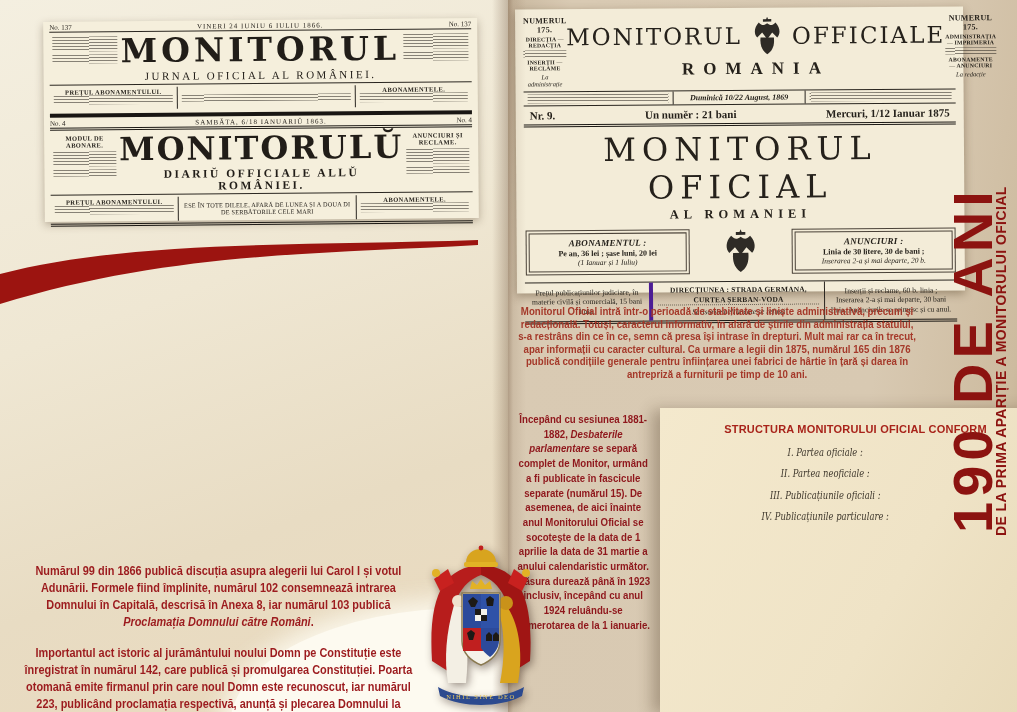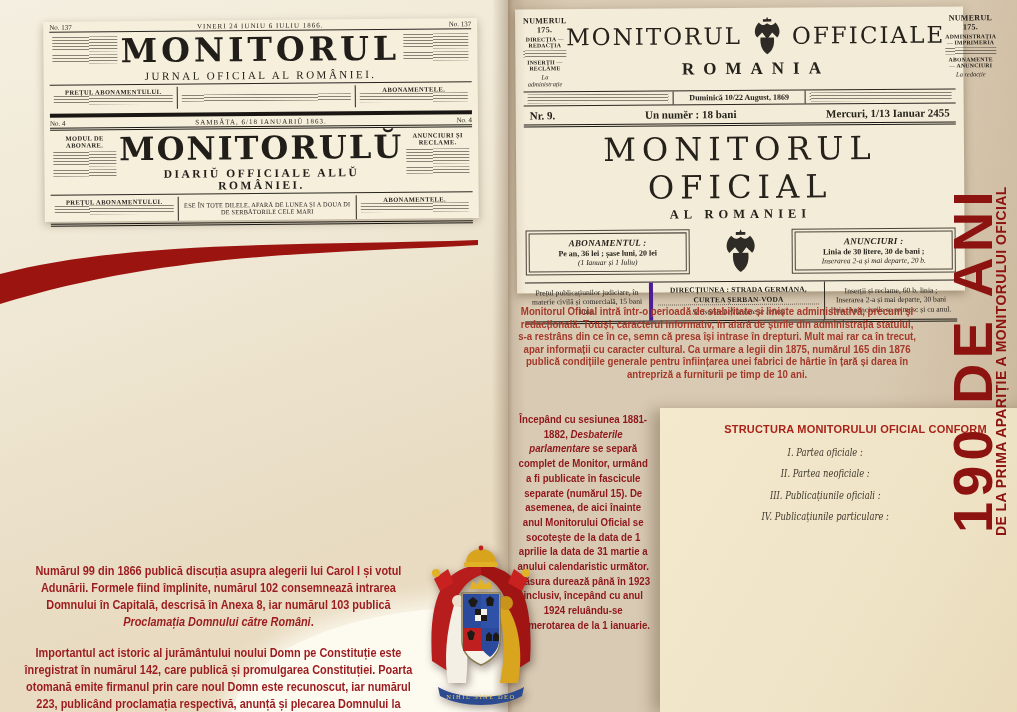--- a/index.html
+++ b/index.html
@@ -65,21 +65,21 @@
   .mast69 .side{width:96px;display:flex;flex-direction:column;gap:2px;padding-top:3px;}
   .mast69 .ctr{flex:1;text-align:center;}
   .numerul{font-size:8px;font-weight:700;text-align:center;letter-spacing:.3px;}
   .bhead{font-size:5.8px;font-weight:700;text-align:center;letter-spacing:.2px;}
   .titlerow69{display:flex;align-items:center;justify-content:center;gap:8px;margin-top:4px;}
   .t69{font-size:23px;letter-spacing:2px;font-family:"DejaVu Serif",serif;}
   .romania{font-size:17px;font-weight:700;letter-spacing:9px;margin-top:3px;}
   .inforow{display:flex;border-top:1px solid #2a2620;border-bottom:1px solid #2a2620;margin-top:4px;}
   .inforow>div{padding:2px 4px;}
   .inforow .a{width:150px;border-right:1px solid #2a2620;}
-  .inforow .b{flex:1;border-right:1px solid #2a2620;text-align:left;font-size:8px;font-weight:700;display:flex;align-items:center;justify-content:center;}
+  .inforow .b{flex:1;border-right:1px solid #2a2620;text-align:left;font-size:8px;font-weight:700;display:flex;align-items:center;justify-content:center;font-style:italic;}
   .inforow .c{width:150px;}
   .nrrow{display:flex;justify-content:space-between;align-items:center;font-size:11px;font-weight:700;
     padding:3px 6px;border-bottom:3px double #1c1915;}
   .t75{font-size:32px;letter-spacing:6px;text-align:center;margin-top:4px;font-family:"DejaVu Serif",serif;}
   .s75{font-size:12.5px;font-weight:700;letter-spacing:5px;text-align:center;margin-top:1px;}
   .boxrow{display:flex;align-items:center;justify-content:space-between;margin-top:6px;padding:0 4px;}
   .obox{width:158px;border:1px solid #4a4238;box-shadow:0 0 0 2px #f3ecd8,0 0 0 3px #4a4238;
     padding:4px 4px;text-align:center;}
   .obox .bt{font-size:9px;font-weight:700;font-style:italic;letter-spacing:.3px;}
   .obox .bl{font-size:8px;font-weight:700;margin-top:1px;}
@@ -257,22 +257,22 @@
             <div class="mlines h10"></div>
           </div>
         <div class="b">Duminică 10/22 August, 1869</div>
         <div class="c">
             <div class="mlines h10"></div>
           </div>
       </div>
 
       <div class="nrrow">
         <span>Nr. 9.</span>
-        <span>Un numĕr : 18 bani</span>
-        <span>Mercuri, 1/13 Ianuar 2455</span>
+        <span>Un numĕr : 21 bani</span>
+        <span>Mercuri, 1/12 Ianuar 1875</span>
       </div>
 
       <div class="t75">MONITORUL OFICIAL</div>
       <div class="s75">AL ROMANIEI</div>
 
       <div class="boxrow">
         <div class="obox">
           <div class="bt">ABONAMENTUL :</div>
           <div class="bl">Pe an, 36 lei ; șase luni, 20 lei</div>
           <div class="bi">(1 Ianuar și 1 Iuliu)</div>

